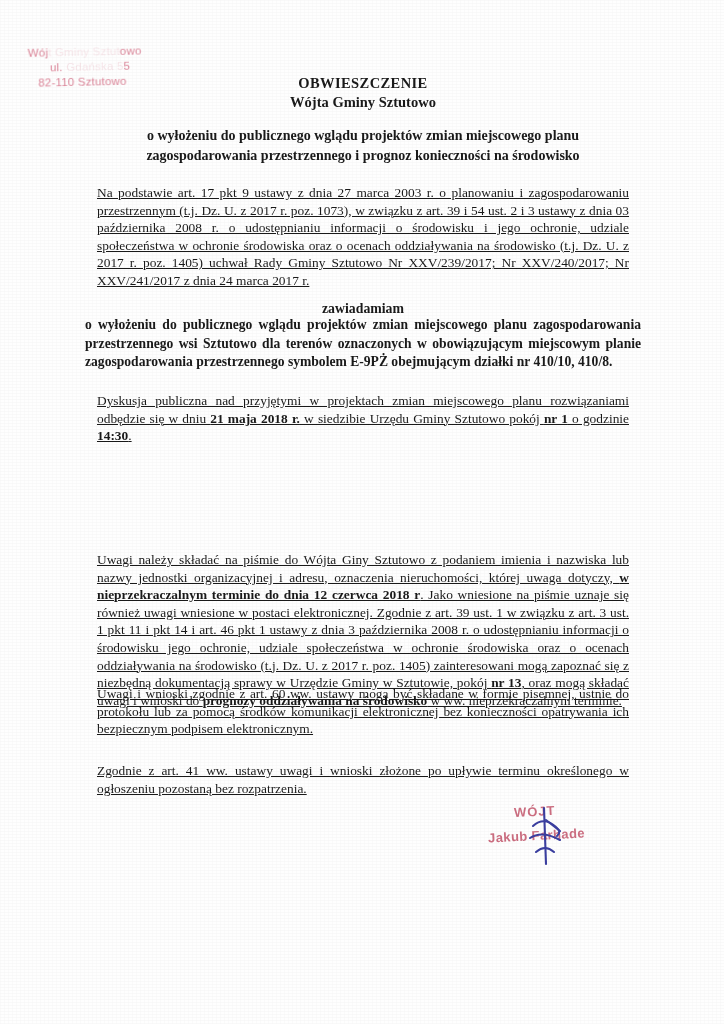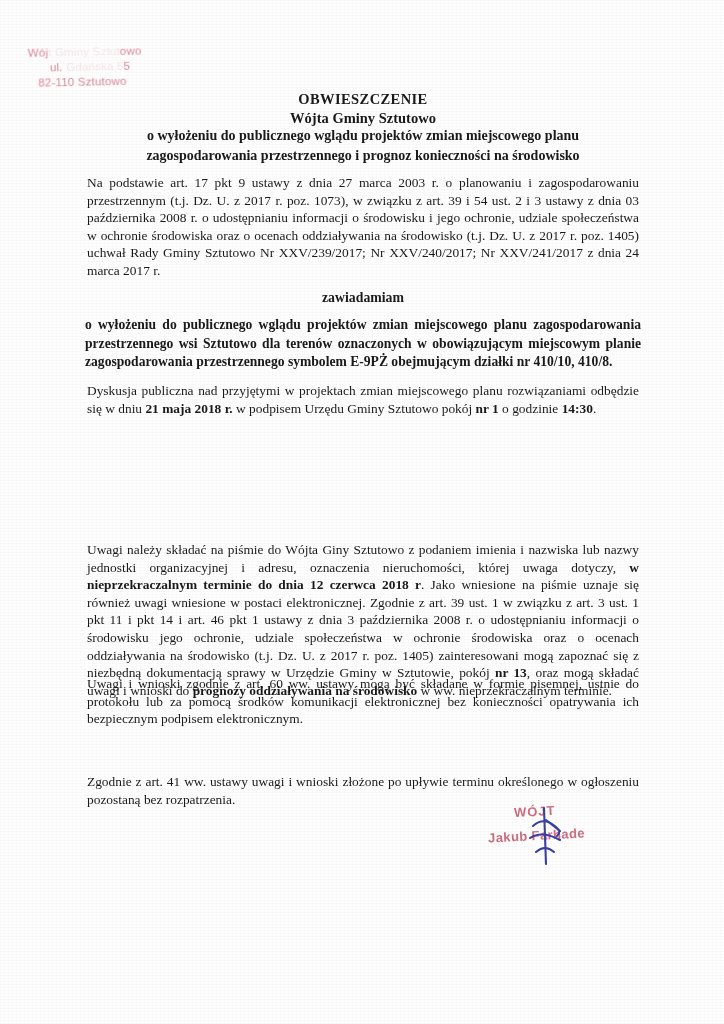--- a/index.html
+++ b/index.html
@@ -51,45 +51,46 @@
     padding-left: 10px;
     white-space: pre;
   }
   .fade-mid { opacity: .20; }
 
   .doc-title {
     text-align: center;
     font-weight: bold;
     font-size: 14.5px;
     line-height: 19px;
-    margin: 16px;
+    margin: 0;
   }
   .doc-title .line1 { letter-spacing: .4px; }
 
   .doc-subtitle {
     text-align: center;
     font-weight: bold;
     font-size: 14px;
     line-height: 19.5px;
     margin: 0;
   }
 
   p.body-par {
     font-size: 13.4px;
     line-height: 17.6px;
     text-align: justify;
-    margin: 2px;
+    margin: 12px;
     hyphens: none;
+    text-decoration: underline;
   }
 
   .center-bold {
     text-align: center;
     font-weight: bold;
     font-size: 13.8px;
-    margin: 7px;
+    margin: 18px;
   }
 
   .bold-par {
     font-weight: bold;
     font-size: 13.6px;
     line-height: 18.6px;
     text-align: justify;
     margin: 0;
   }
 
@@ -184,34 +185,34 @@
 
   <div class="blk" style="top:283px;">
     <p class="center-bold">zawiadamiam</p>
   </div>
 
   <div class="blk" style="top:316px;">
     <p class="bold-par">o wyłożeniu do publicznego wglądu projektów zmian miejscowego planu zagospodarowania przestrzennego wsi Sztutowo dla terenów oznaczonych w obowiązującym miejscowym planie zagospodarowania przestrzennego symbolem E-9PŻ obejmującym działki nr 410/10, 410/8.</p>
   </div>
 
   <div class="blk" style="top:380px;">
-    <p class="body-par"><span>Dyskusja publiczna nad przyjętymi w projektach zmian miejscowego planu rozwiązaniami odbędzie się w dniu </span><b class="em">21 maja 2018 r.</b><span> w podpisem Urzędu Gminy Sztutowo pokój </span><b class="em">nr 1</b><span> o godzinie </span><b class="em">14:30</b><span>.</span></p>
+    <p class="body-par"><span>Dyskusja publiczna nad przyjętymi w projektach zmian miejscowego planu rozwiązaniami odbędzie się w dniu </span><b class="em">21 maja 2018 r.</b><span> w siedzibie Urzędu Gminy Sztutowo pokój </span><b class="em">nr 1</b><span> o godzinie </span><b class="em">14:30</b><span>.</span></p>
   </div>
 
 
   <div class="blk" style="top:539px;">
     <p class="body-par"><span>Uwagi należy składać na piśmie do Wójta Giny Sztutowo z podaniem imienia i nazwiska lub nazwy jednostki organizacyjnej i adresu, oznaczenia nieruchomości, której uwaga dotyczy, </span><b class="em">w nieprzekraczalnym terminie do dnia 12 czerwca 2018 r</b><span>. Jako wniesione na piśmie uznaje się również uwagi wniesione w postaci elektronicznej. Zgodnie z art. 39 ust. 1 w związku z art. 3 ust. 1 pkt 11 i pkt 14 i art. 46 pkt 1 ustawy z dnia 3 października 2008 r. o udostępnianiu informacji o środowisku jego ochronie, udziale społeczeństwa w ochronie środowiska oraz o ocenach oddziaływania na środowisko (t.j. Dz. U. z 2017 r. poz. 1405) zainteresowani mogą zapoznać się z niezbędną dokumentacją sprawy w Urzędzie Gminy w Sztutowie, pokój </span><b class="em">nr 13</b><span>, oraz mogą składać uwagi i wnioski do </span><b class="em">prognozy oddziaływania na środowisko</b><span> w ww. nieprzekraczalnym terminie.</span></p>
   </div>
 
   <div class="blk" style="top:673px;">
     <p class="body-par">Uwagi i wnioski zgodnie z art. 60 ww. ustawy mogą być składane w formie pisemnej, ustnie do protokołu lub za pomocą środków komunikacji elektronicznej bez konieczności opatrywania ich bezpiecznym podpisem elektronicznym.</p>
   </div>
 
 
-  <div class="blk" style="top:771px;">
+  <div class="blk" style="top:750px;">
     <p class="body-par">Zgodnie z art. 41 ww. ustawy uwagi i wnioski złożone po upływie terminu określonego w ogłoszeniu pozostaną bez rozpatrzenia.</p>
   </div>
 
   <div id="signature">
     <div class="sig-text">
       <span class="sig-title">WÓJT</span>
       <span class="sig-name">Jakub Farhade</span>
     </div>
     <svg class="sig-mark" viewBox="0 0 130 72" aria-hidden="true">
       <g fill="none" stroke="#3b3fa0" stroke-width="2.1" stroke-linecap="round" stroke-linejoin="round">

